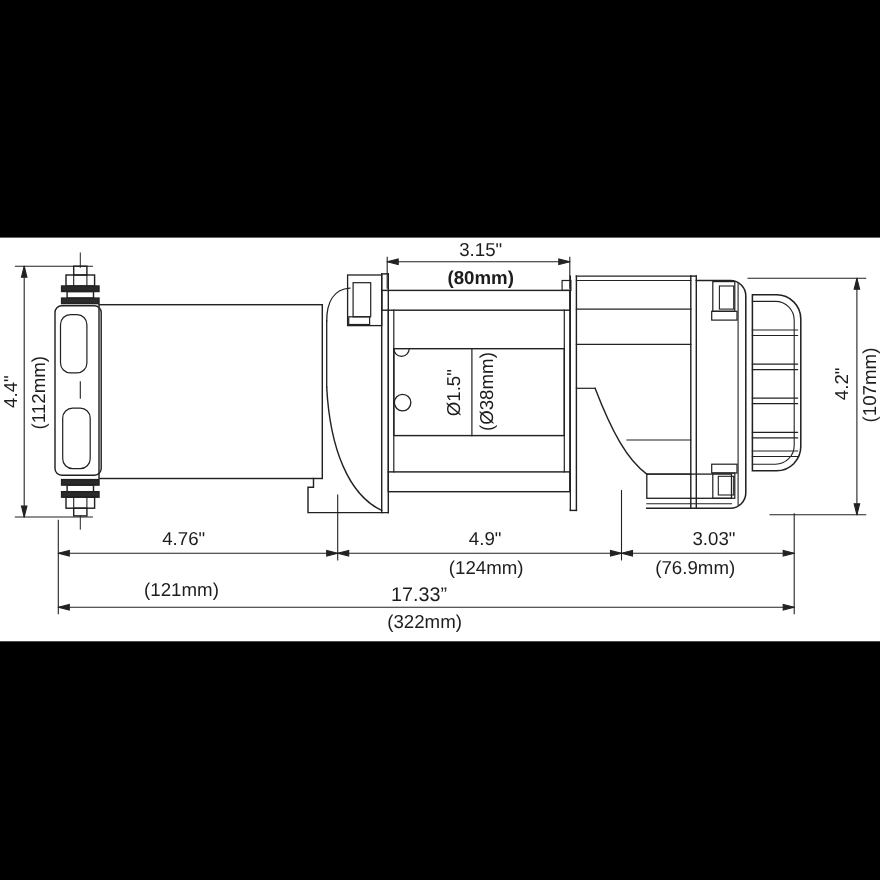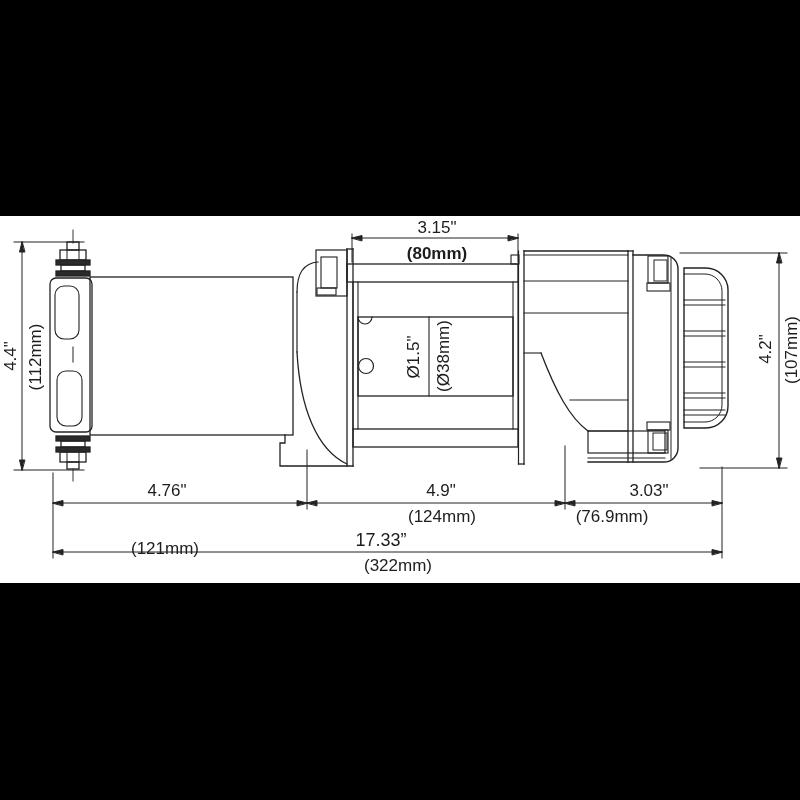--- a/index.html
+++ b/index.html
@@ -170,23 +170,23 @@
   <div class="dim vert" style="left:10px;top:356px;">4.4"</div>
   <div class="dim vert" style="left:35px;top:357px;">(112mm)</div>
 
   <div class="dim vert" style="left:765px;top:349px;">4.2"</div>
   <div class="dim vert" style="left:791px;top:350px;">(107mm)</div>
 
   <div class="dim vert" style="left:413px;top:357px;">Ø1.5"</div>
   <div class="dim vert" style="left:443px;top:356px;">(Ø38mm)</div>
 
   <div class="dim" style="left:167px;top:490px;">4.76"</div>
-  <div class="dim" style="left:165px;top:548px;">(121mm)</div>
+  <div class="dim" style="left:165px;top:536px;">(121mm)</div>
 
   <div class="dim" style="left:441px;top:490px;">4.9"</div>
   <div class="dim" style="left:442px;top:516px;">(124mm)</div>
 
   <div class="dim" style="left:649px;top:490px;">3.03"</div>
-  <div class="dim" style="left:612px;top:516px;">(76.9mm)</div>
+  <div class="dim" style="left:632px;top:516px;">(76.9mm)</div>
 
   <div class="dim big" style="left:381px;top:540px;">17.33”</div>
-  <div class="dim" style="left:386px;top:565px;margin-left:12px;">(322mm)</div>
+  <div class="dim" style="left:386px;top:565px;">(322mm)</div>
 </div>
 
 </body></html>

